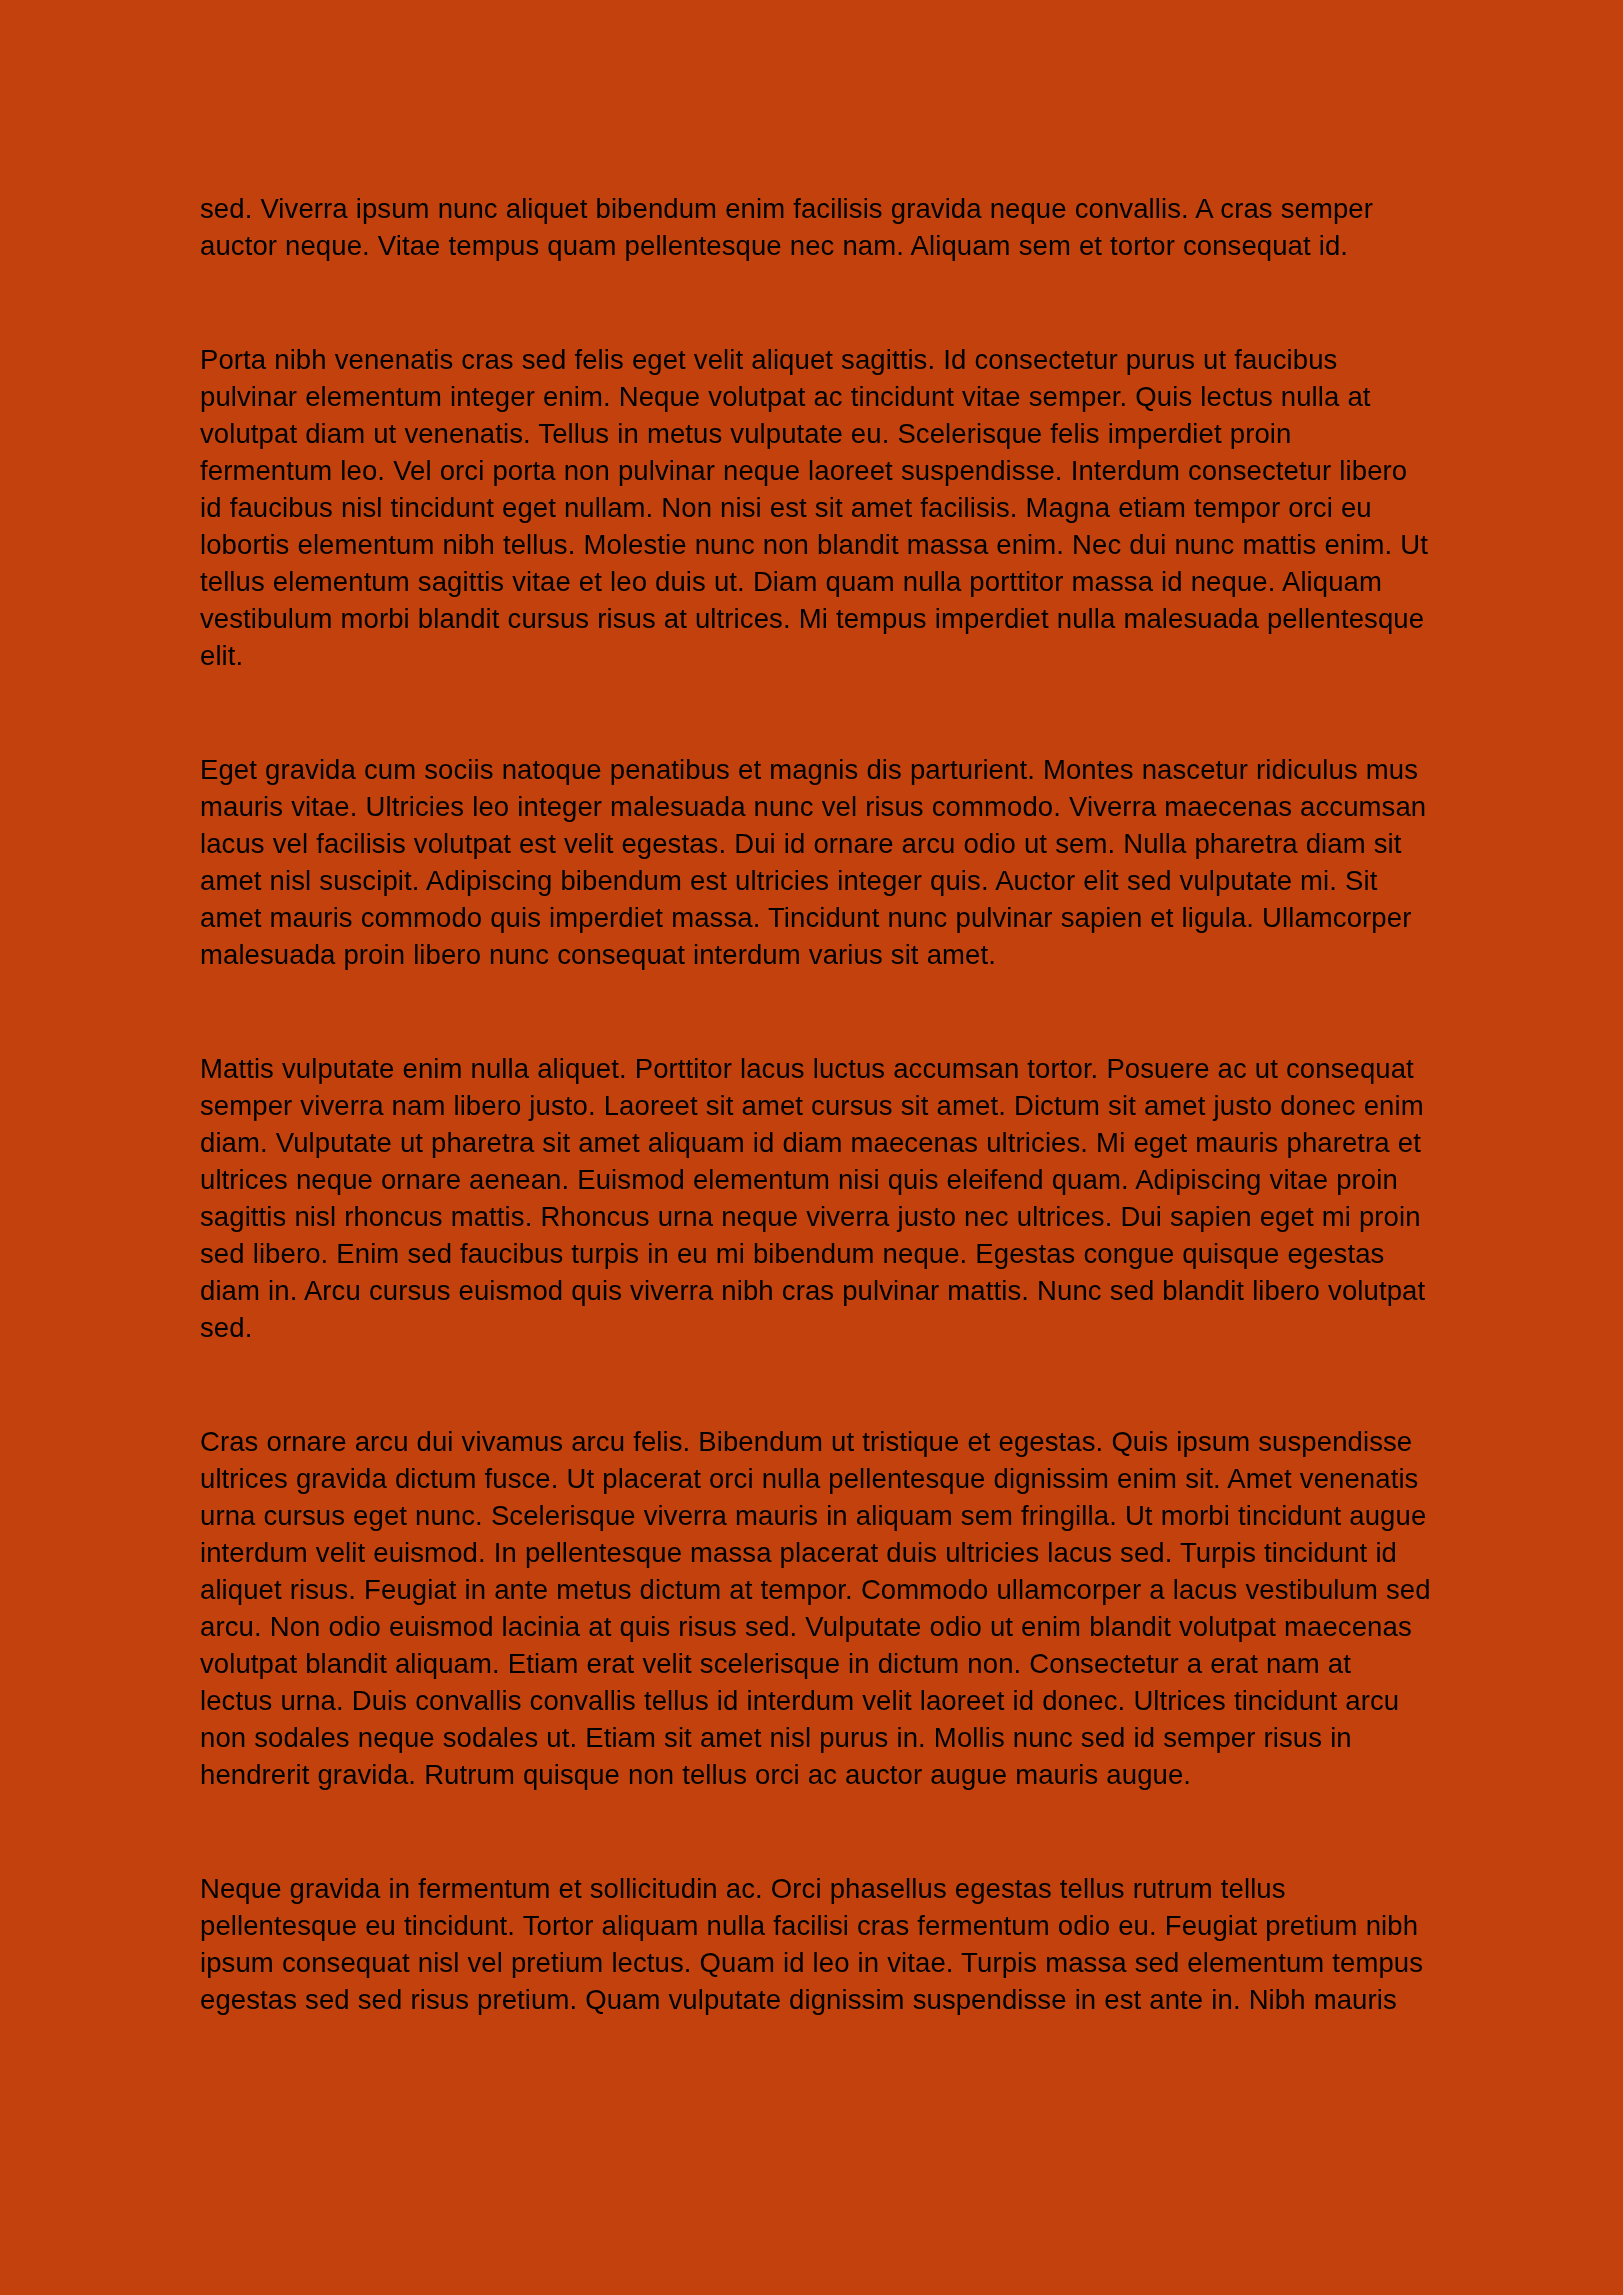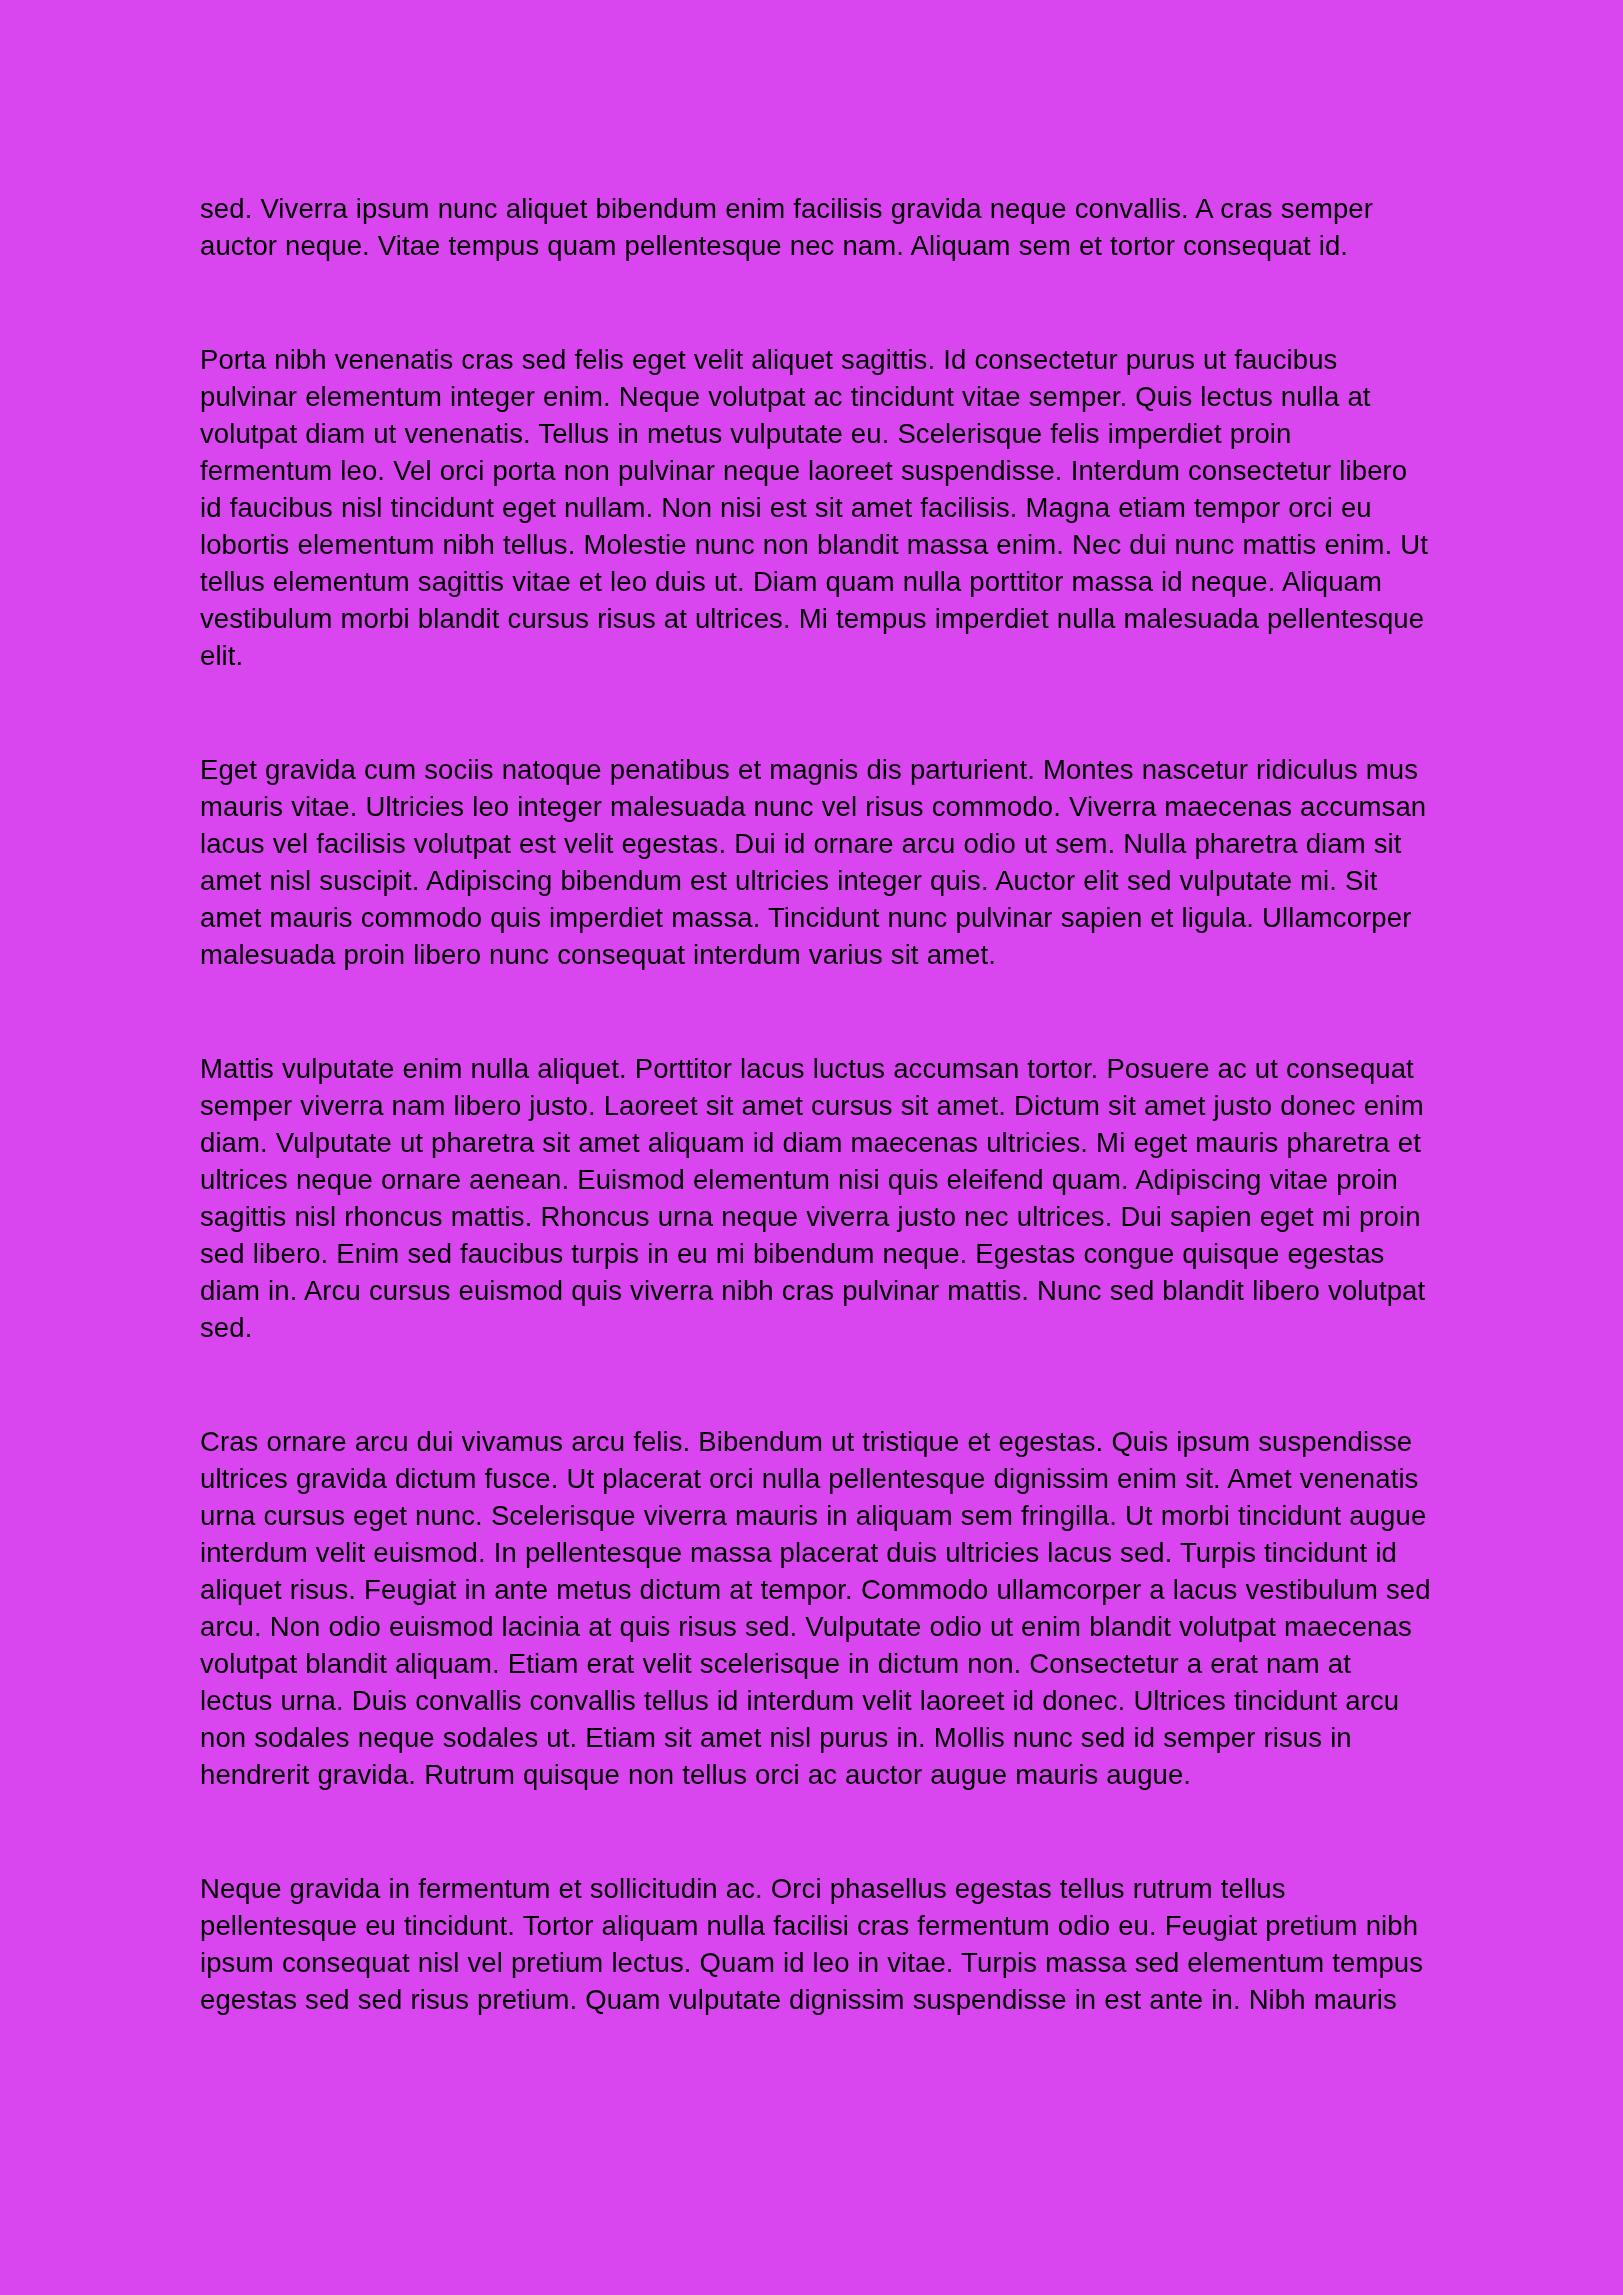--- a/index.html
+++ b/index.html
@@ -10,21 +10,21 @@
   body {
     width: 1623px;
     height: 2295px;
     overflow: hidden;
     font-family: "Liberation Sans", sans-serif;
   }
   .page {
     box-sizing: border-box;
     width: 1623px;
     height: 2295px;
-    background: #d946ef;
+    background: #c2410c;
     padding: 190px 192px 99px 200px;
   }
   .para {
     margin: 0 0 77px 0;
     font-size: 27.5px;
     line-height: 37px;
     color: #000000;
     text-align: left;
     letter-spacing: 0.1px;
     word-spacing: 0.3px;

